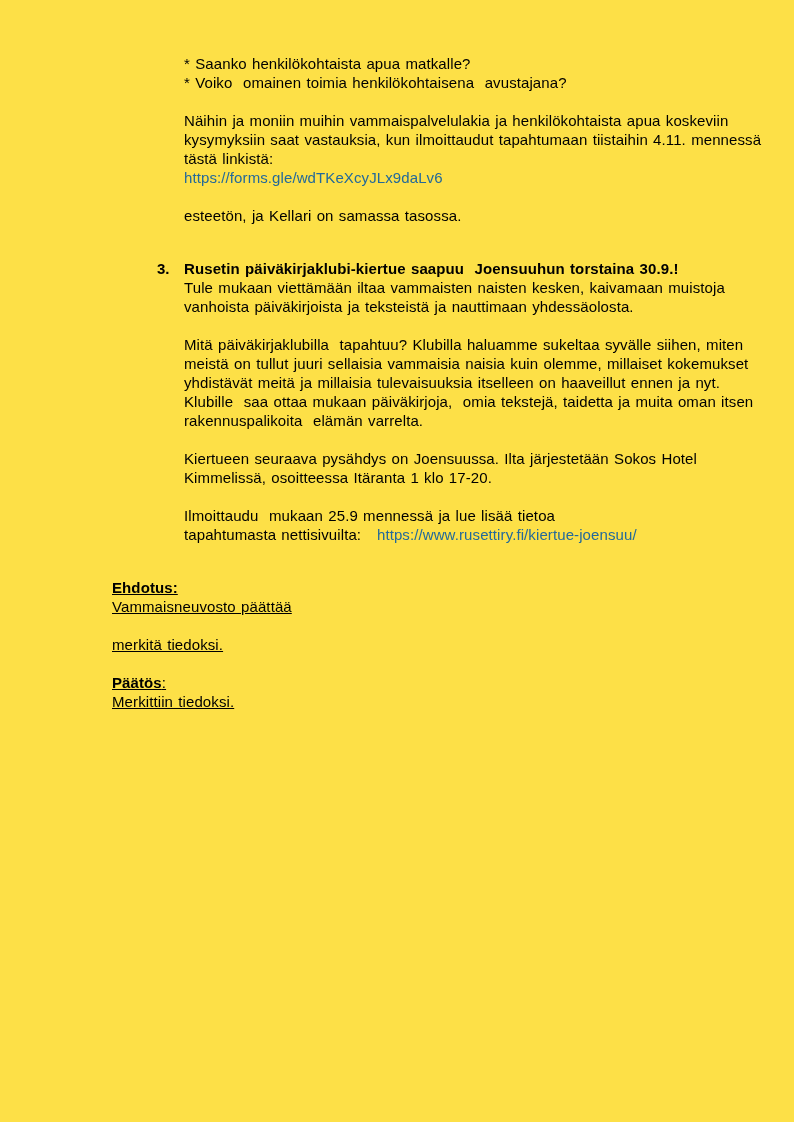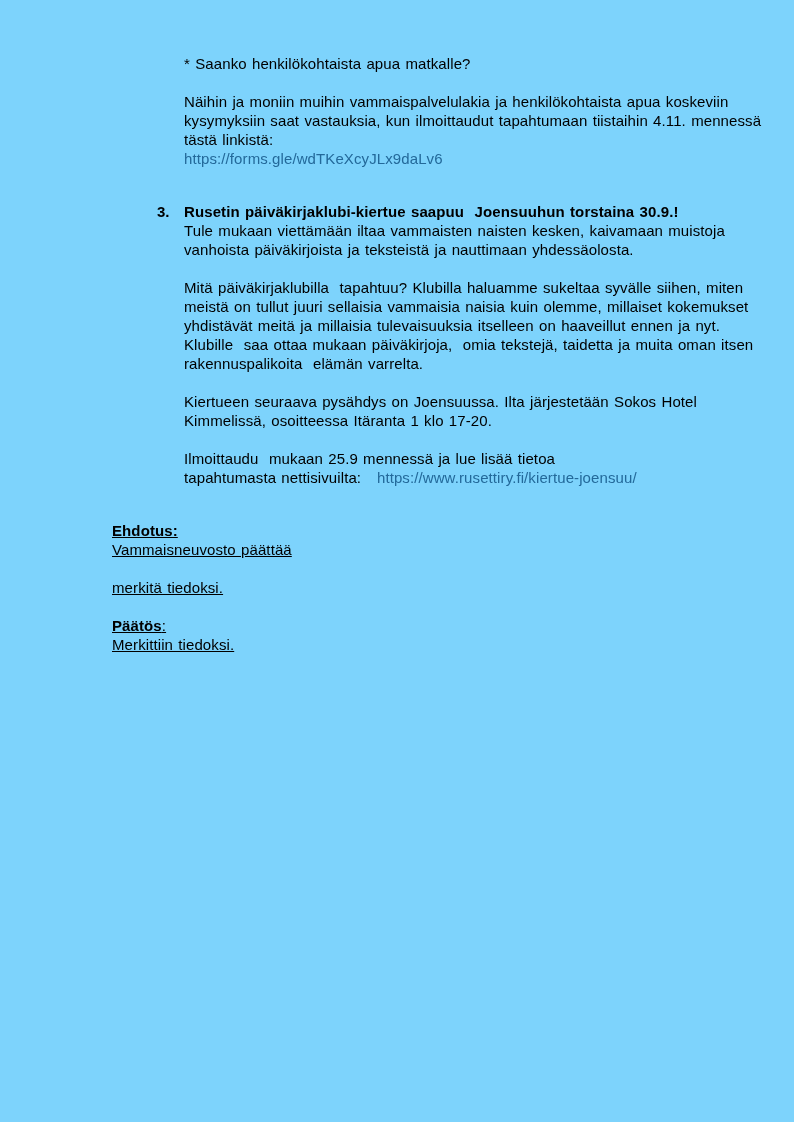--- a/index.html
+++ b/index.html
@@ -4,21 +4,21 @@
 <style>
   html, body {
     margin: 0;
     padding: 0;
     background: #ffffff;
   }
   .page {
     position: relative;
     width: 794px;
     height: 1122px;
-    background: #7dd3fc;
+    background: #fde047;
     overflow: hidden;
     font-family: "Liberation Sans", sans-serif;
     font-size: 15px;
     line-height: 19px;
     color: #000000;
   }
   .content {
     position: absolute;
     top: 54px;
     left: 0;
@@ -52,19 +52,19 @@
   .run-link {
     color: var(--link-color, #23699A);
     cursor: pointer;
   }
 </style>
 </head>
 <body>
 
 <div class="page">
   <div class="content" id="doc-root">
-      <div class="block " style="margin-top: 0px;"><div class="line"><span class="">* Saanko henkilökohtaista apua matkalle?</span></div></div>
+      <div class="block " style="margin-top: 0px;"><div class="line"><span class="">* Saanko henkilökohtaista apua matkalle?</span></div><div class="line"><span class="">* Voiko  omainen toimia henkilökohtaisena  avustajana?</span></div></div>
       <div class="block " style="margin-top: 19px;"><div class="line"><span class="">Näihin ja moniin muihin vammaispalvelulakia ja henkilökohtaista apua koskeviin</span></div><div class="line"><span class="">kysymyksiin saat vastauksia, kun ilmoittaudut tapahtumaan tiistaihin 4.11. mennessä</span></div><div class="line"><span class="">tästä linkistä:</span></div><div class="line"><span class="run-u run-link">https://forms.gle/wdTKeXcyJLx9daLv6 </span></div></div>
-      <div class="block " style="margin-top: 19px;"></div>
+      <div class="block " style="margin-top: 19px;"><div class="line"><span class="">esteetön, ja Kellari on samassa tasossa.</span></div></div>
       <div class="block list" style="margin-top: 34px;"><span class="list-number">3.</span><div class="line"><span class="run-b">Rusetin päiväkirjaklubi-kiertue saapuu  Joensuuhun torstaina 30.9.!</span></div><div class="line"><span class="">Tule mukaan viettämään iltaa vammaisten naisten kesken, kaivamaan muistoja</span></div><div class="line"><span class="">vanhoista päiväkirjoista ja teksteistä ja nauttimaan yhdessäolosta.</span></div><div class="line"><span class=""></span></div><div class="line"><span class="">Mitä päiväkirjaklubilla  tapahtuu? Klubilla haluamme sukeltaa syvälle siihen, miten</span></div><div class="line"><span class="">meistä on tullut juuri sellaisia vammaisia naisia kuin olemme, millaiset kokemukset</span></div><div class="line"><span class="">yhdistävät meitä ja millaisia tulevaisuuksia itselleen on haaveillut ennen ja nyt.</span></div><div class="line"><span class="">Klubille  saa ottaa mukaan päiväkirjoja,  omia tekstejä, taidetta ja muita oman itsen</span></div><div class="line"><span class="">rakennuspalikoita  elämän varrelta.</span></div><div class="line"><span class=""></span></div><div class="line"><span class="">Kiertueen seuraava pysähdys on Joensuussa. Ilta järjestetään Sokos Hotel</span></div><div class="line"><span class="">Kimmelissä, osoitteessa Itäranta 1 </span><span class="run-u">klo 17-20</span><span class="">.</span></div><div class="line"><span class=""></span></div><div class="line"><span class="">Ilmoittaudu  mukaan 25.9 mennessä ja lue lisää tietoa</span></div><div class="line"><span class="">tapahtumasta nettisivuilta:   </span><span class="run-u run-link">https://www.rusettiry.fi/kiertue-joensuu/</span></div></div>
       <div class="block margin0" style="margin-top: 34px;"><div class="line"><span class="run-b">Ehdotus:</span></div><div class="line"><span class="">Vammaisneuvosto päättää</span></div><div class="line"><span class=""></span></div><div class="line"><span class="">merkitä tiedoksi.</span></div><div class="line"><span class=""></span></div><div class="line"><span class="run-b">Päätös</span><span class="">:</span></div><div class="line"><span class="">Merkittiin tiedoksi.</span></div></div>
     </div>
 </div>
 
 </body></html>

